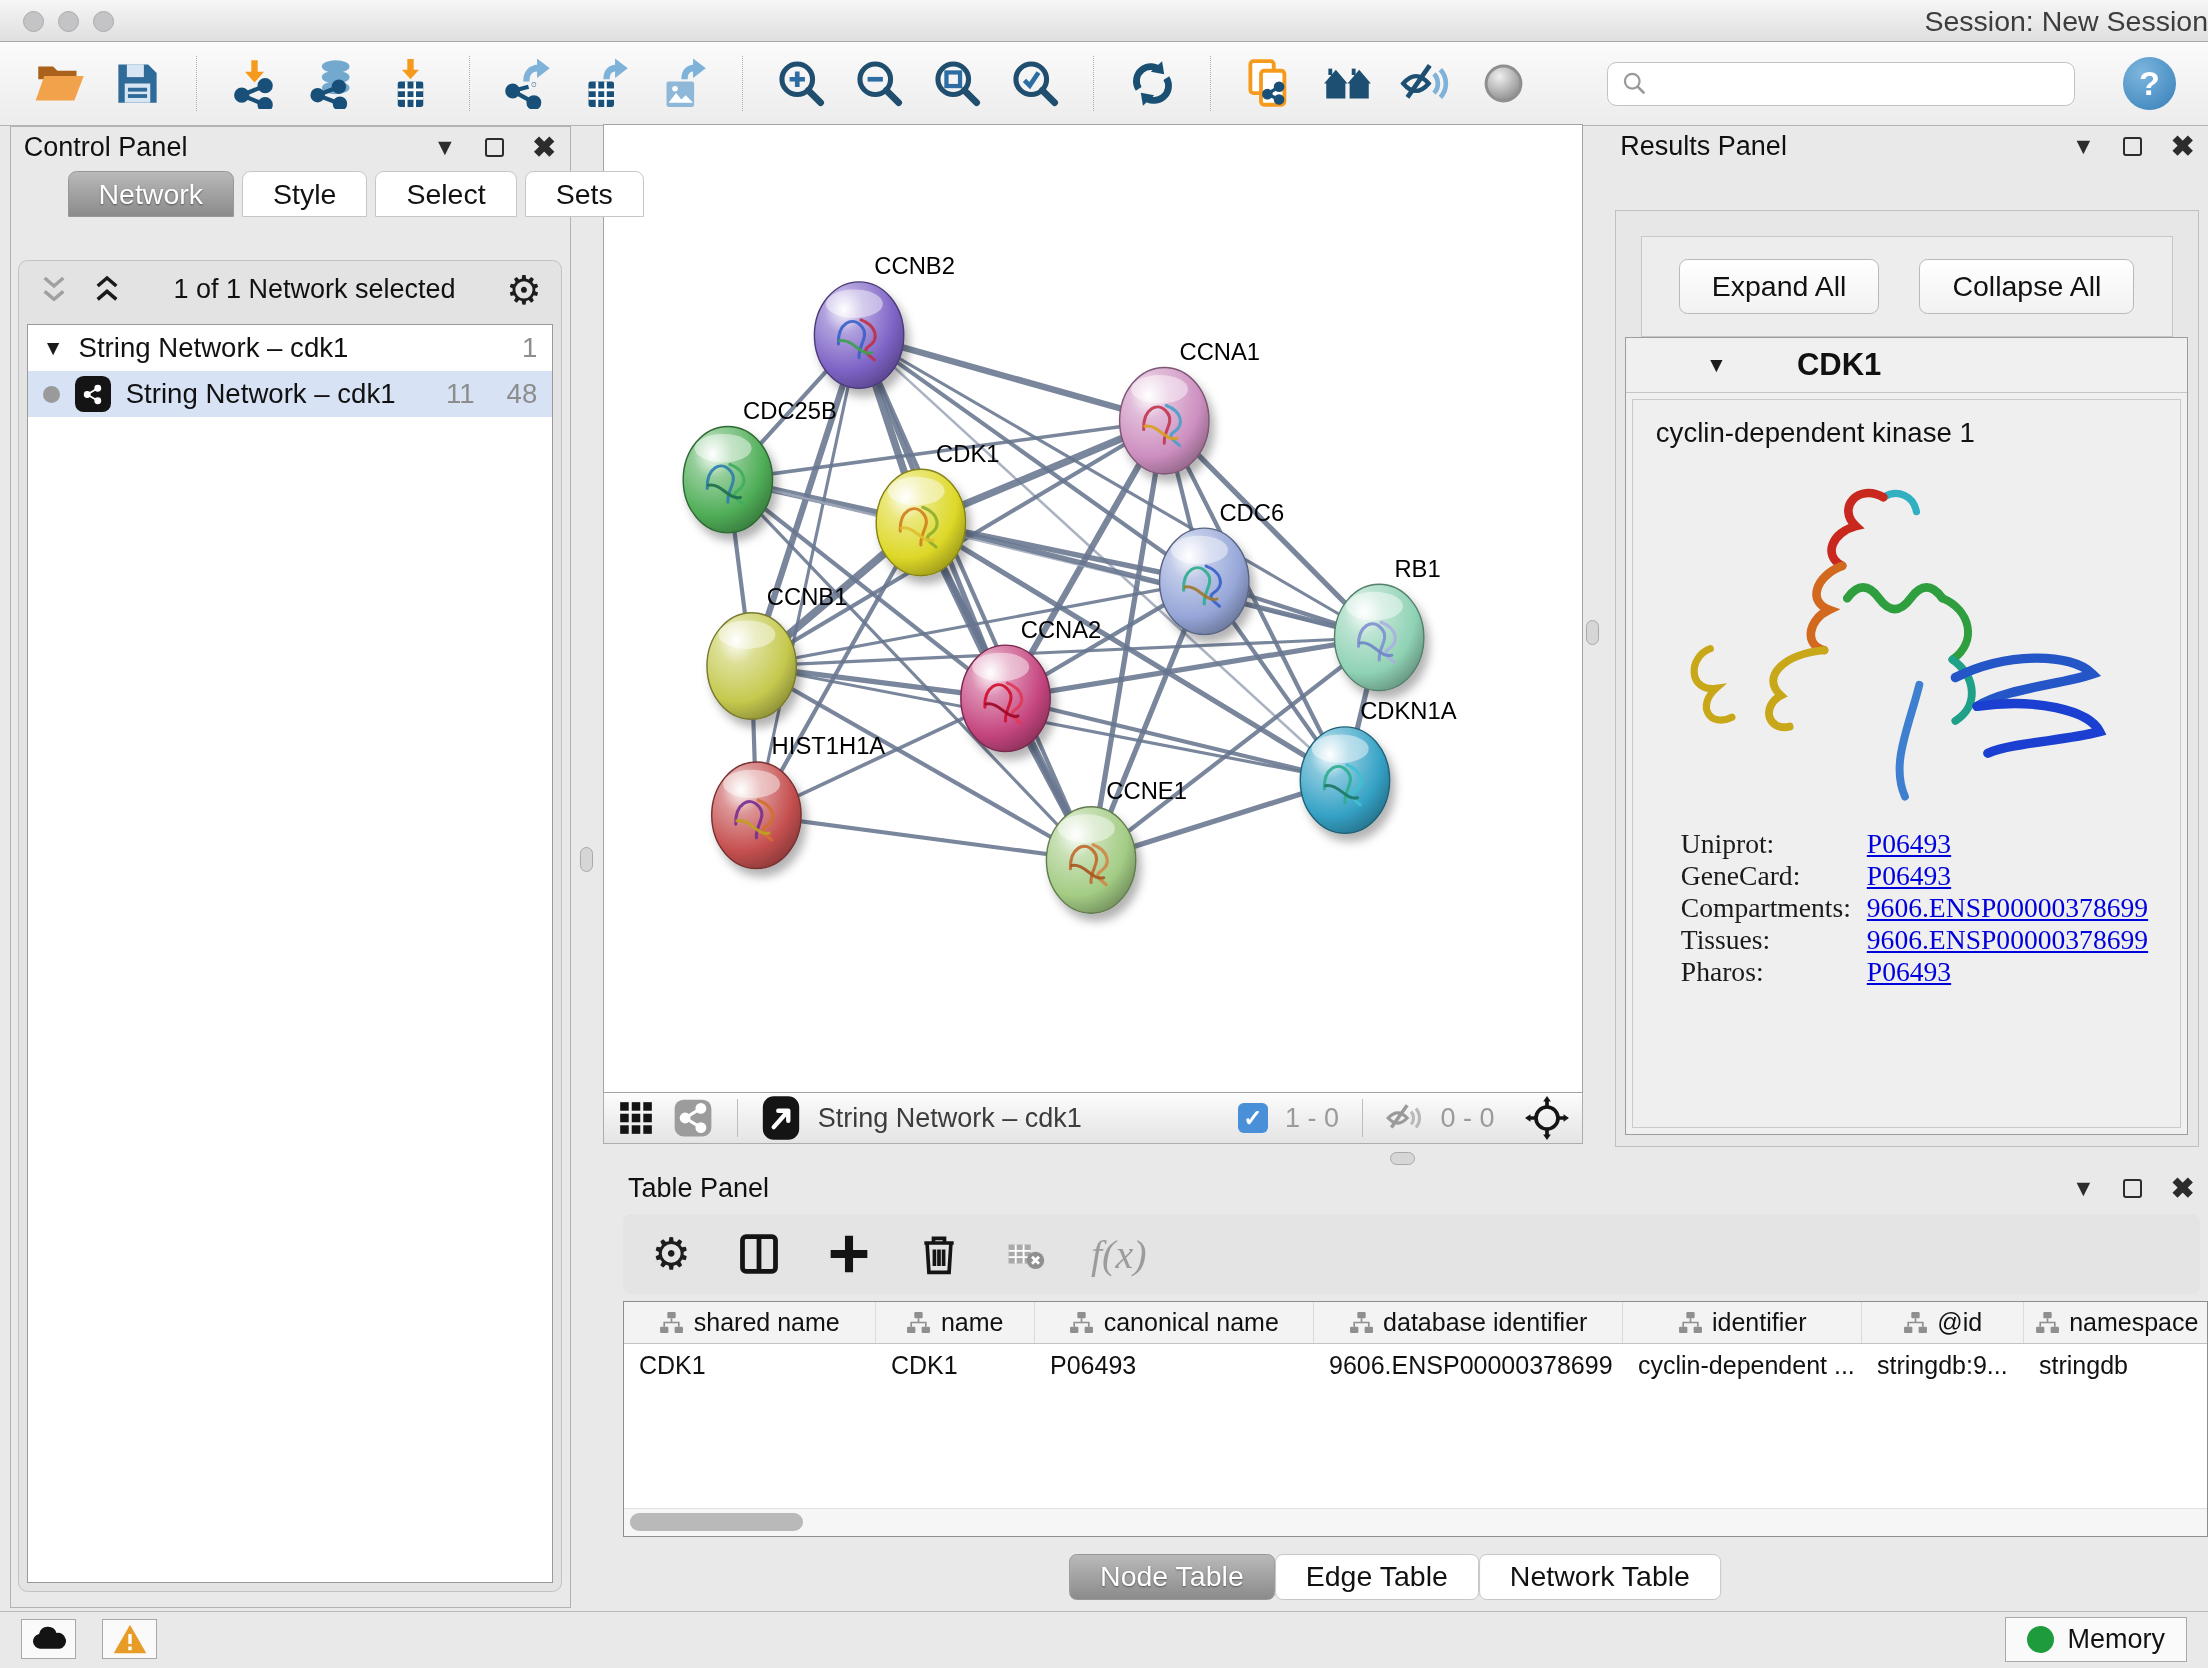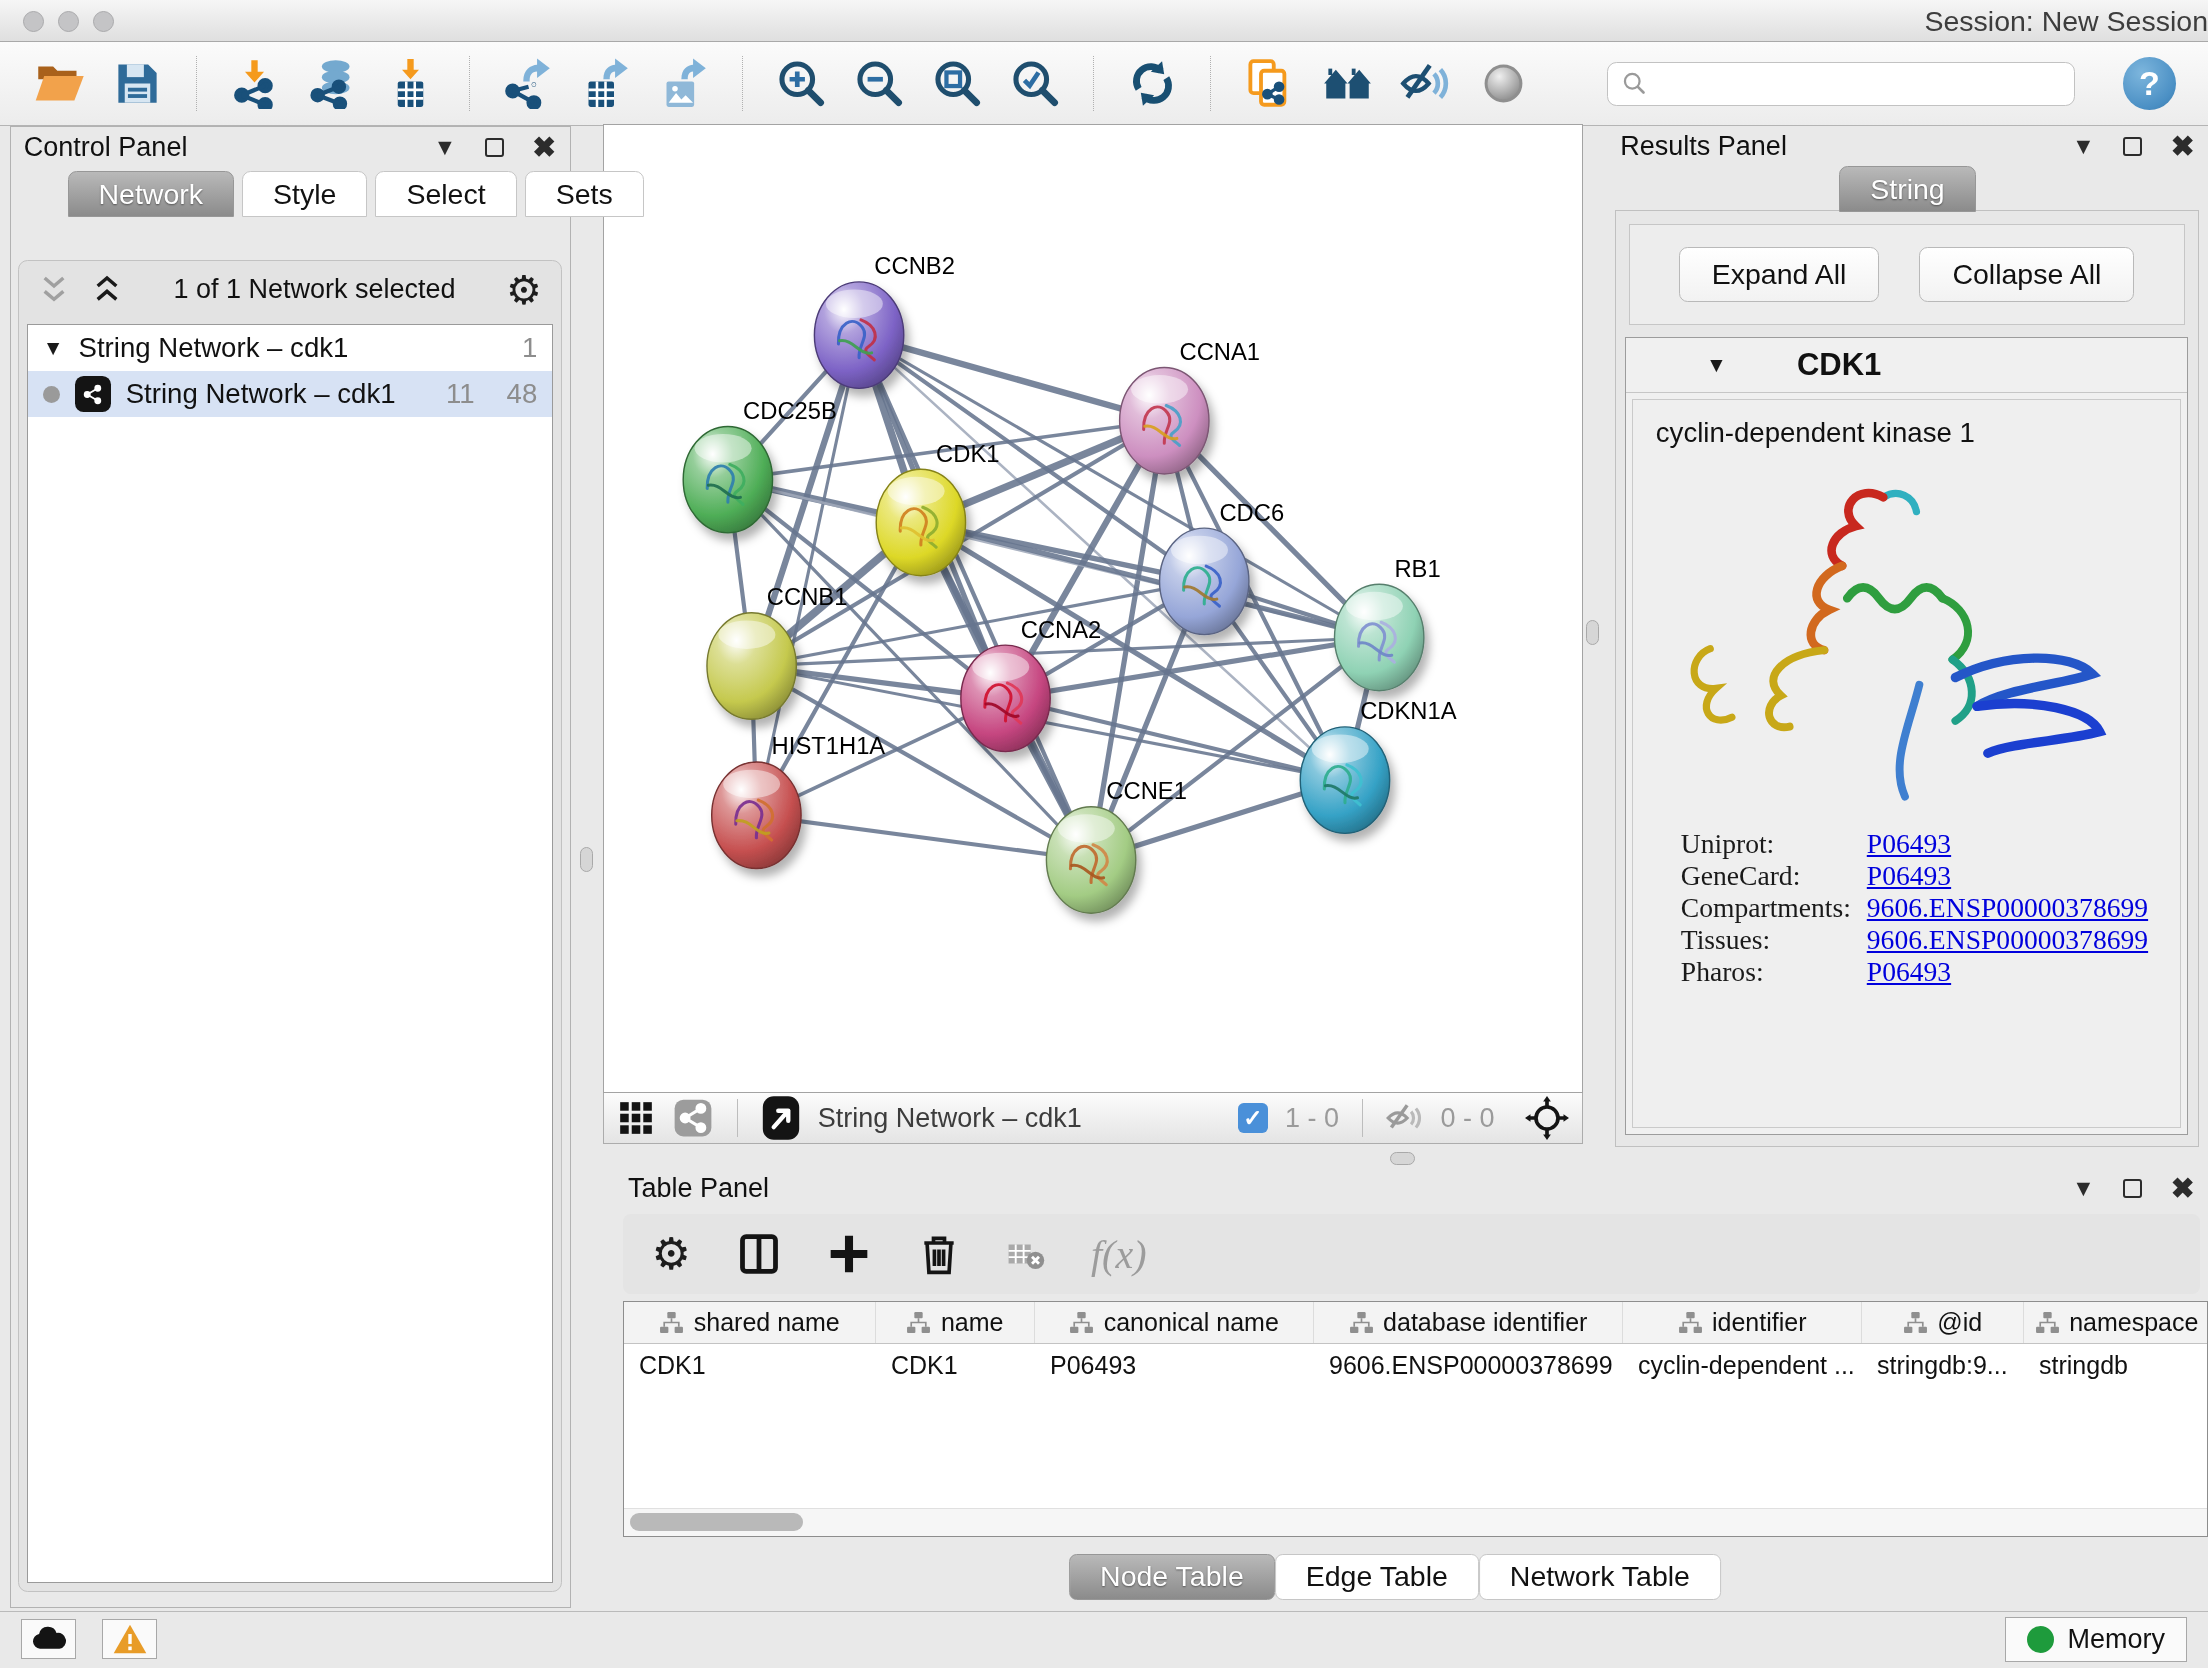--- a/index.html
+++ b/index.html
@@ -70,21 +70,21 @@
   .ns-num { color:#9a9a9a; }
   .checkbox { width:30px; height:30px; border-radius:5.7px; background:#4a90d9; color:#fff;
     display:flex; align-items:center; justify-content:center; font-size:23px; font-weight:bold; }
   .splitter-dot-v { position:absolute; width:13.3px; height:25px; border-radius:6.7px; background:#d6d6d6; border:1px solid #a9a9a9; }
   .splitter-dot-h { position:absolute; width:25px; height:13.3px; border-radius:6.7px; background:#d6d6d6; border:1px solid #a9a9a9; }
 
   
   .results-panel { position:absolute; left:1607px; top:126px; width:601px; height:1025px; }
   .rp-tab-wrap { position:absolute; left:0; right:0; top:40px; display:flex; justify-content:center; z-index:2; }
   .rp-outer { position:absolute; left:7.6px; right:9.5px; top:84px; bottom:3.8px; background:#e7e7e7; border:1px solid #c0c0c0; }
-  .rp-btns { margin:13px; height:101px; border:1px solid #c6c6c6; background:#ededed;
+  .rp-btns { margin:25px; height:101px; border:1px solid #c6c6c6; background:#ededed;
     display:flex; align-items:center; justify-content:center; gap:40px; }
   .rp-btn { height:55px; padding:0 32px; background:linear-gradient(#ffffff,#f2f2f2); border:1px solid #b9b9b9;
     border-radius:8.6px; font-size:28.5px; display:flex; align-items:center; }
   .rp-main { position:absolute; left:9.5px; right:9.5px; top:126px; bottom:11.4px; border:1px solid #9c9c9c; background:#f0f0f0; }
   .rp-cdk-head { height:55px; display:flex; align-items:center; border-bottom:1px solid #c6c6c6;
     padding-left:80px; gap:70px; }
   .rp-cdk-head .name { font-size:31px; font-weight:bold; }
   .rp-inner { position:absolute; left:5.7px; right:5.7px; top:61px; bottom:5.7px; background:#efefef;
     border:1px solid #cacaca; font-size:27.6px; overflow:hidden; }
   .rp-desc { padding:17px 0 0 23px; }
@@ -638,23 +638,20 @@
 <div class="splitter-dot-v" style="left:1586px; top:620px;"></div>
 <div class="splitter-dot-h" style="left:1390px; top:1152px;"></div>
 
 <div class="results-panel">
   <div class="panel-head">
     <span>Results Panel</span>
     <span class="spacer"></span>
     <span class="hd-ic">▼</span>
     <span class="float-box"></span>
     <span class="hd-ic hd-x">✖</span>
-  </div>
-  <div class="rp-tab-wrap">
-    <div class="tab sel">String</div>
   </div>
   <div class="rp-outer">
     <div class="rp-btns">
       <div class="rp-btn">Expand All</div>
       <div class="rp-btn">Collapse All</div>
     </div>
     <div class="rp-main">
       <div class="rp-cdk-head">
         <span class="tri">▼</span>
         <span class="name">CDK1</span>

